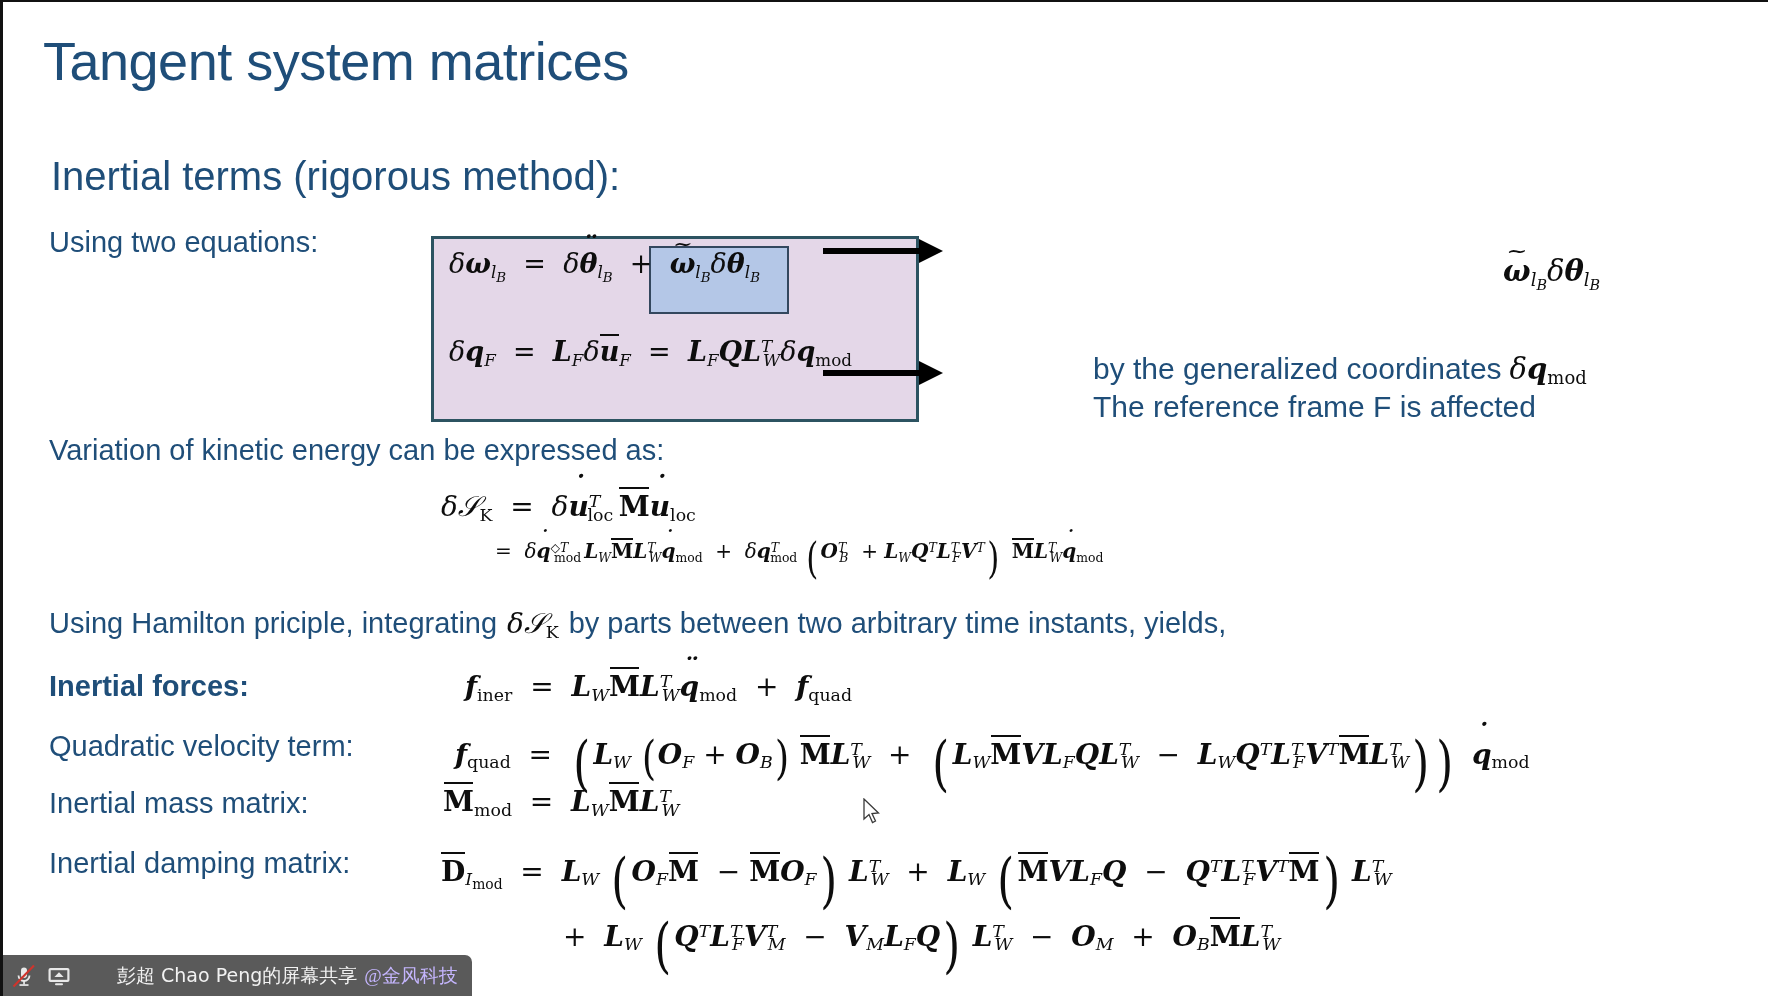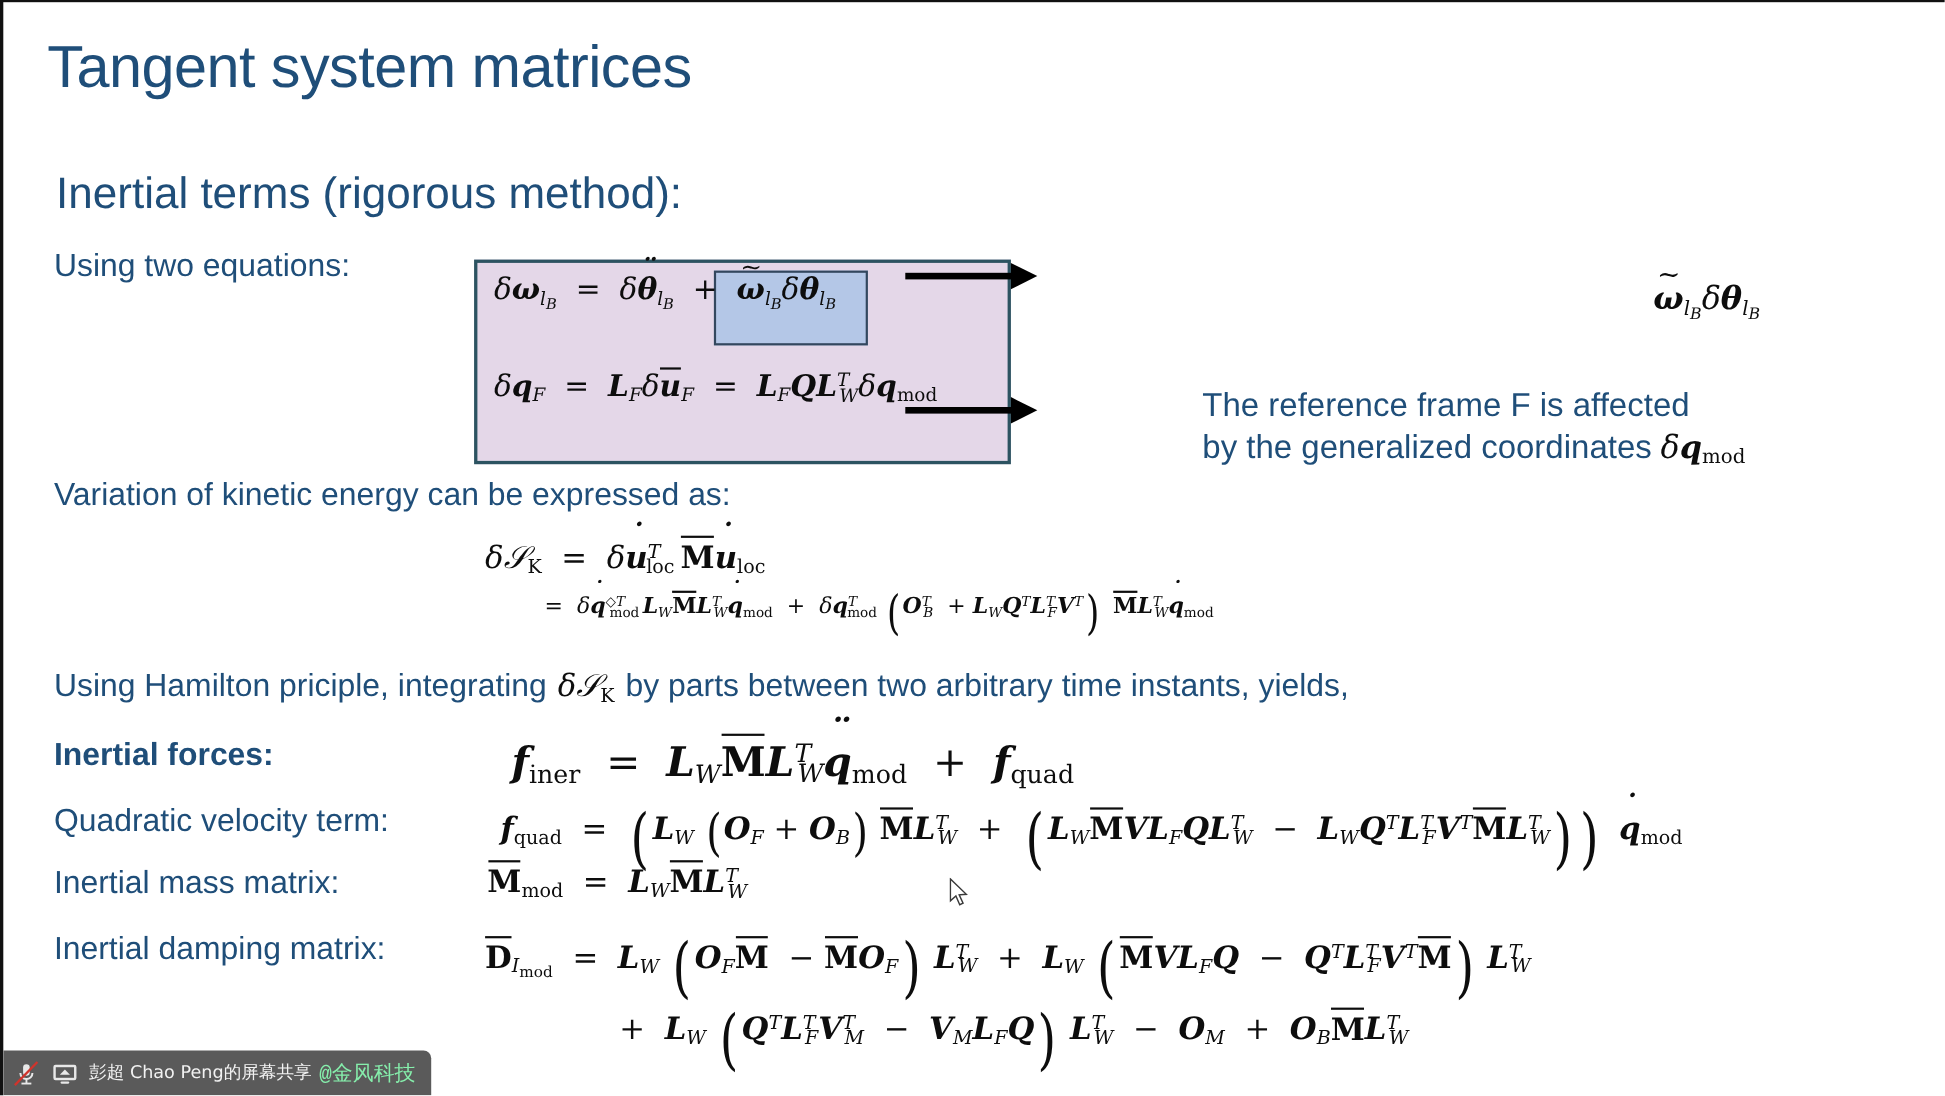--- a/index.html
+++ b/index.html
@@ -194,30 +194,31 @@
     box-sizing: border-box;
   }
   #share-bar .ic {
     width: 26px;
     height: 26px;
     margin-right: 9px;
     flex: 0 0 auto;
   }
   #share-bar .txt {
     color: #f2f2f2;
-    font-size: 16px;
+    font-size: 19px;
     white-space: nowrap;
     font-family: "DejaVu Sans", "Liberation Sans", sans-serif;
+    margin-left: 36px;
   }
   #share-bar .org {
-    color: #86efac;
+    color: #c4b5fd;
     font-size: 19px;
     margin-left: 7px;
     white-space: nowrap;
-    font-family: Liberation Mono, monospace;
+    font-family: Liberation Serif, serif;
   }
 </style>
 </head>
 <body>
 
 <div id="screen">
 
   <div class="slide-title">Tangent system matrices</div>
 
   <div class="section-head">Inertial terms (rigorous method):</div>
@@ -251,25 +252,25 @@
   <div class="arrow" style="left:820px; top:368px; width:120px;">
     <div class="shaft" style="width:98px;"></div>
     <div class="head" style="left:96px;"></div>
   </div>
 
   <div class="math" style="position:absolute; left:1500px; top:252px; font-size:29px;">
     <span class="tld" style="font-style:italic;font-weight:bold;">ω</span><sub><i>l<sub>B</sub></i></sub><span class="mi">δ</span><span class="bi">θ</span><sub><i>l<sub>B</sub></i></sub>
   </div>
 
   <div class="ann" style="left:1090px; top:348px;">
-    <div>The reference frame F is affected</div>
     <div style="display:flex; align-items:baseline;">
       <span>by the generalized coordinates</span>
       <span class="math" style="font-size:29px; margin-left:8px;"><span class="mi">δ</span><span class="bi">q</span><sub class="rm">mod</sub></span>
     </div>
+    <div>The reference frame F is affected</div>
   </div>
 
   <div class="lbl" style="left:46px; top:432px;">Variation of kinetic energy can be expressed as:</div>
 
   <div class="math" style="position:absolute; left:438px; top:488px; font-size:28px;">
     <span class="mi">δ</span><span class="rm" style="font-style:italic; font-family:'DejaVu Serif',serif;">𝒮</span><sub class="rm">K</sub>
     <span class="rm">&nbsp;=&nbsp;</span>
     <span class="mi">δ</span><span class="dot1 bi">u</span><sup class="rm" style="font-style:italic;">T</sup><sub class="rm" style="margin-left:-0.75em;">loc</sub><span class="ov bu" style="margin-left:0.2em;">M</span><span class="dot1 bi">u</span><sub class="rm">loc</sub>
   </div>
 
@@ -283,21 +284,21 @@
     <span class="ov bu" style="margin-left:0.2em;">M</span><span class="bi">L</span><sup class="rm" style="font-style:italic;">T</sup><sub style="margin-left:-0.55em;"><i>W</i></sub><span class="dot1 bi">q</span><sub class="rm">mod</sub>
   </div>
 
   <div class="lbl" style="left:46px; top:605px; display:flex; align-items:baseline;">
     <span>Using Hamilton priciple, integrating</span>
     <span class="math" style="font-size:28px; margin:0 10px;"><span class="mi">δ</span><span style="font-style:italic; font-family:'DejaVu Serif',serif;">𝒮</span><sub class="rm">K</sub></span>
     <span>by parts between two arbitrary time instants, yields,</span>
   </div>
 
   <div class="lbl" style="left:46px; top:668px;font-weight:bold;">Inertial forces:</div>
-  <div class="math" style="position:absolute; left:462px; top:668px; font-size:37px;">
+  <div class="math" style="position:absolute; left:462px; top:668px; font-size:28px;">
     <span class="bi">f</span><sub class="rm">iner</sub>
     <span class="rm">&nbsp;=&nbsp;</span>
     <span class="bi">L</span><sub><i>W</i></sub><span class="ov bu">M</span><span class="bi">L</span><sup class="rm" style="font-style:italic;">T</sup><sub style="margin-left:-0.55em;"><i>W</i></sub><span class="dot2 bi">q</span><sub class="rm">mod</sub>
     <span class="rm">&nbsp;+&nbsp;</span>
     <span class="bi">f</span><sub class="rm">quad</sub>
   </div>
 
   <div class="lbl" style="left:46px; top:728px;">Quadratic velocity term:</div>
   <div class="math" style="position:absolute; left:452px; top:726px; font-size:28px;">
     <span class="bi">f</span><sub class="rm">quad</sub>

